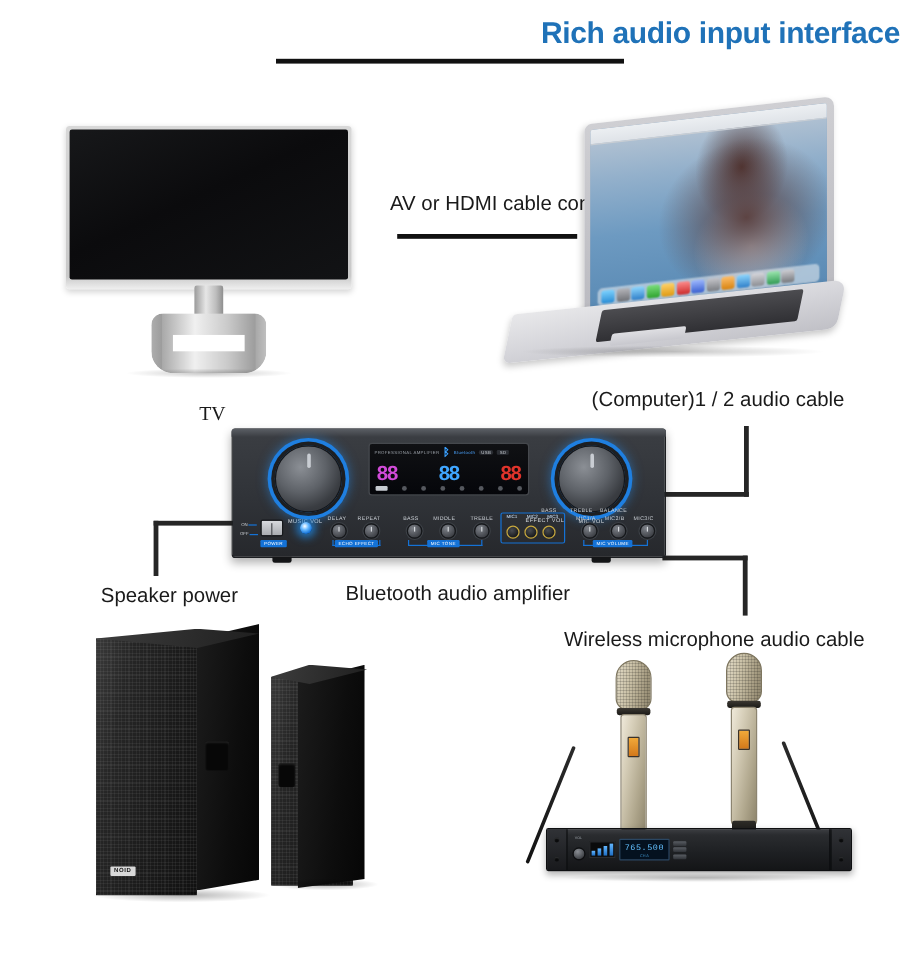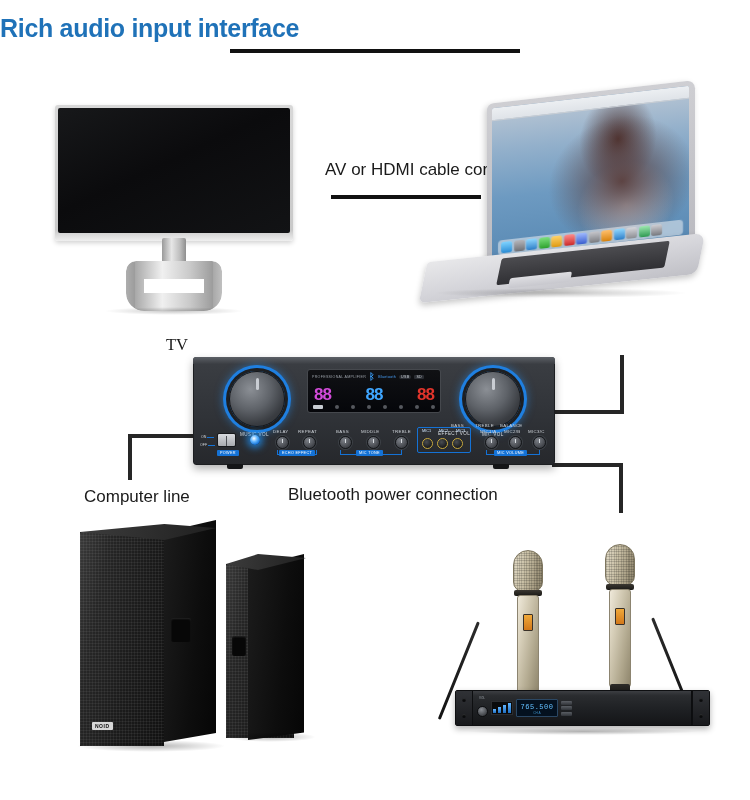--- a/index.html
+++ b/index.html
@@ -6,21 +6,21 @@
   html,body { width:750px; height:800px; }
   body {
     font-family: "Liberation Sans", sans-serif;
     background:#ffffff;
     position:relative;
     overflow:hidden;
   }
   .page { position:relative; width:750px; height:800px; background:#fff; }
 
   
-  .title-wrap { position:absolute; left:0; top:14px; width:750px; text-align:left; }
+  .title-wrap { position:absolute; left:0; top:14px; width:750px; text-align:right; }
   .title-text {
     display:inline-block;
     font-size:25px;
     font-weight:bold;
     color:#1f72b8;
     letter-spacing:-0.3px;
     padding-bottom:4px;
   }
   .title-rule { width:290px; height:4px; background:#111; margin:2px auto 0; }
 
@@ -437,20 +437,21 @@
       </div>
     </div>
     <div class="lap-base">
       <div class="lap-deck"></div>
       <div class="lap-keys"></div>
       <div class="lap-track"></div>
     </div>
     <div class="lap-shadow"></div>
   </div>
 
+  <div class="lbl big" style="left:493px; top:323px;">(Computer)1 / 2 audio cable</div>
 
   <div class="conn" style="left:620px; top:355px; width:4px; height:59px;"></div>
   <div class="conn" style="left:553px; top:410px; width:71px; height:4px;"></div>
 
   <div class="conn" style="left:128px; top:434px; width:70px; height:4px;"></div>
   <div class="conn" style="left:128px; top:434px; width:4px; height:46px;"></div>
 
   <div class="conn" style="left:552px; top:463px; width:71px; height:4px;"></div>
   <div class="conn" style="left:619px; top:463px; width:4px; height:50px;"></div>
 
@@ -545,24 +546,25 @@
     
   </div>
 
   <div style="position:absolute; left:193px; top:423px;">
     <div class="ctl-lbl" style="position:absolute; left:258px; top:0; color:#cdd2d8;">BASS</div>
     <div class="ctl-lbl" style="position:absolute; left:282px; top:0; color:#cdd2d8;">TREBLE</div>
     <div class="ctl-lbl" style="position:absolute; left:307px; top:0; color:#cdd2d8;">BALANCE</div>
   </div>
 
 
-  <div class="lbl big" style="left:84px; top:487px;">Computer line</div>
-
-  <div class="lbl big" style="left:288px; top:485px;">Bluetooth power connection</div>
-
+  <div class="lbl big" style="left:84px; top:487px;">Speaker power</div>
+
+  <div class="lbl big" style="left:288px; top:485px;">Bluetooth audio amplifier</div>
+
+  <div class="lbl big" style="left:470px; top:523px;">Wireless microphone audio cable</div>
 
   <div class="spk-group">
 
     <div class="spk" style="left:0; top:8px; width:84px; height:214px;">
       <div class="spk-front" style="border-radius:2px;"></div>
       <div class="spk-badge" style="left:12px; bottom:16px;">NOID</div>
     </div>
     <div class="spk-side" style="left:84px; top:-4px; width:52px; height:222px; clip-path:polygon(0 12px, 100% 0, 100% 96%, 0 100%);"></div>
     <div class="spk-top" style="left:0; top:0px; width:136px; height:16px; clip-path:polygon(0 8px, 62% 0, 100% 4px, 62% 16px);"></div>
     <div class="spk-handle" style="left:91px; top:94px; width:20px; height:24px;"></div>

